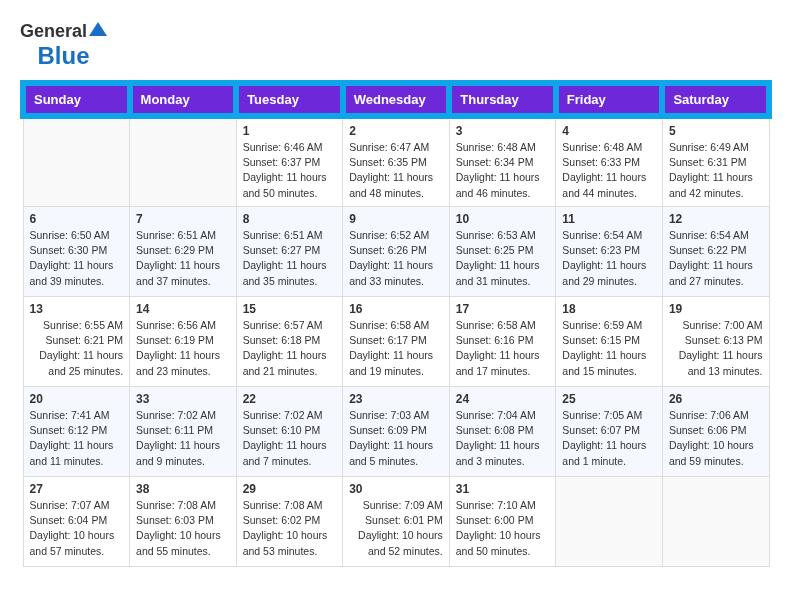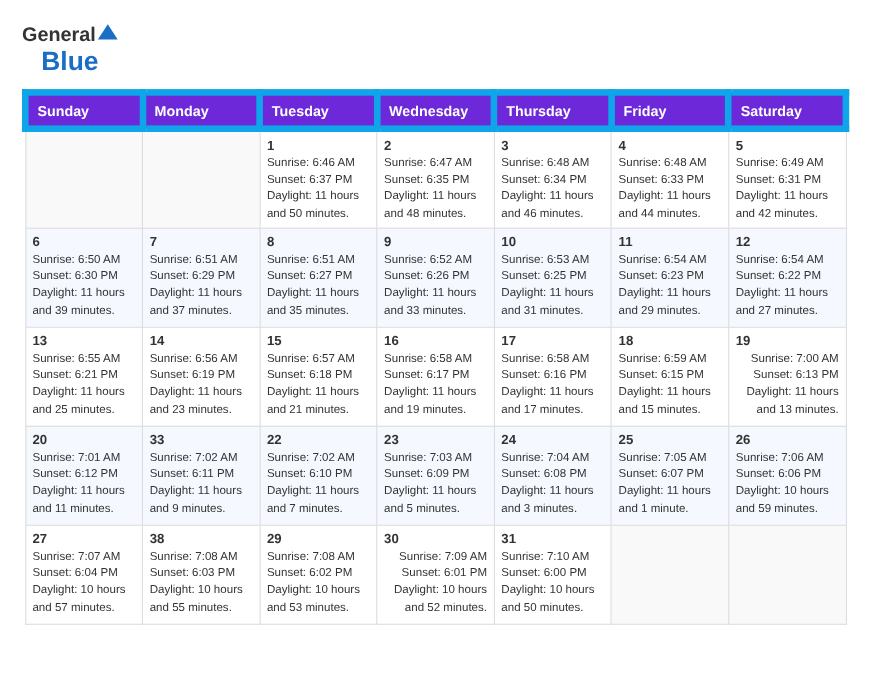--- a/index.html
+++ b/index.html
@@ -201,21 +201,21 @@
         <td>
           <span class="day-number">12</span>
           <div class="day-info" style="white-space: pre-line;">Sunrise: 6:54 AM
 Sunset: 6:22 PM
 Daylight: 11 hours and 27 minutes.</div>
         </td>
       </tr>
       <tr>
         <td>
           <span class="day-number">13</span>
-          <div class="day-info" style="white-space: pre-line;">Sunrise: 6:55 AM
+          <div class="day-info" style="white-space: pre-line; text-align: right;">Sunrise: 6:55 AM
 Sunset: 6:21 PM
 Daylight: 11 hours and 25 minutes.</div>
         </td>
         <td>
           <span class="day-number">14</span>
           <div class="day-info" style="white-space: pre-line;">Sunrise: 6:56 AM
 Sunset: 6:19 PM
 Daylight: 11 hours and 23 minutes.</div>
         </td>
         <td>
@@ -245,21 +245,21 @@
         <td>
           <span class="day-number">19</span>
           <div class="day-info" style="white-space: pre-line; text-align: right;">Sunrise: 7:00 AM
 Sunset: 6:13 PM
 Daylight: 11 hours and 13 minutes.</div>
         </td>
       </tr>
       <tr>
         <td>
           <span class="day-number">20</span>
-          <div class="day-info" style="white-space: pre-line;">Sunrise: 7:01 AM
+          <div class="day-info" style="white-space: pre-line;">Sunrise: 7:41 AM
 Sunset: 6:12 PM
 Daylight: 11 hours and 11 minutes.</div>
         </td>
         <td>
           <span class="day-number">33</span>
           <div class="day-info" style="white-space: pre-line;">Sunrise: 7:02 AM
 Sunset: 6:11 PM
 Daylight: 11 hours and 9 minutes.</div>
         </td>
         <td>

